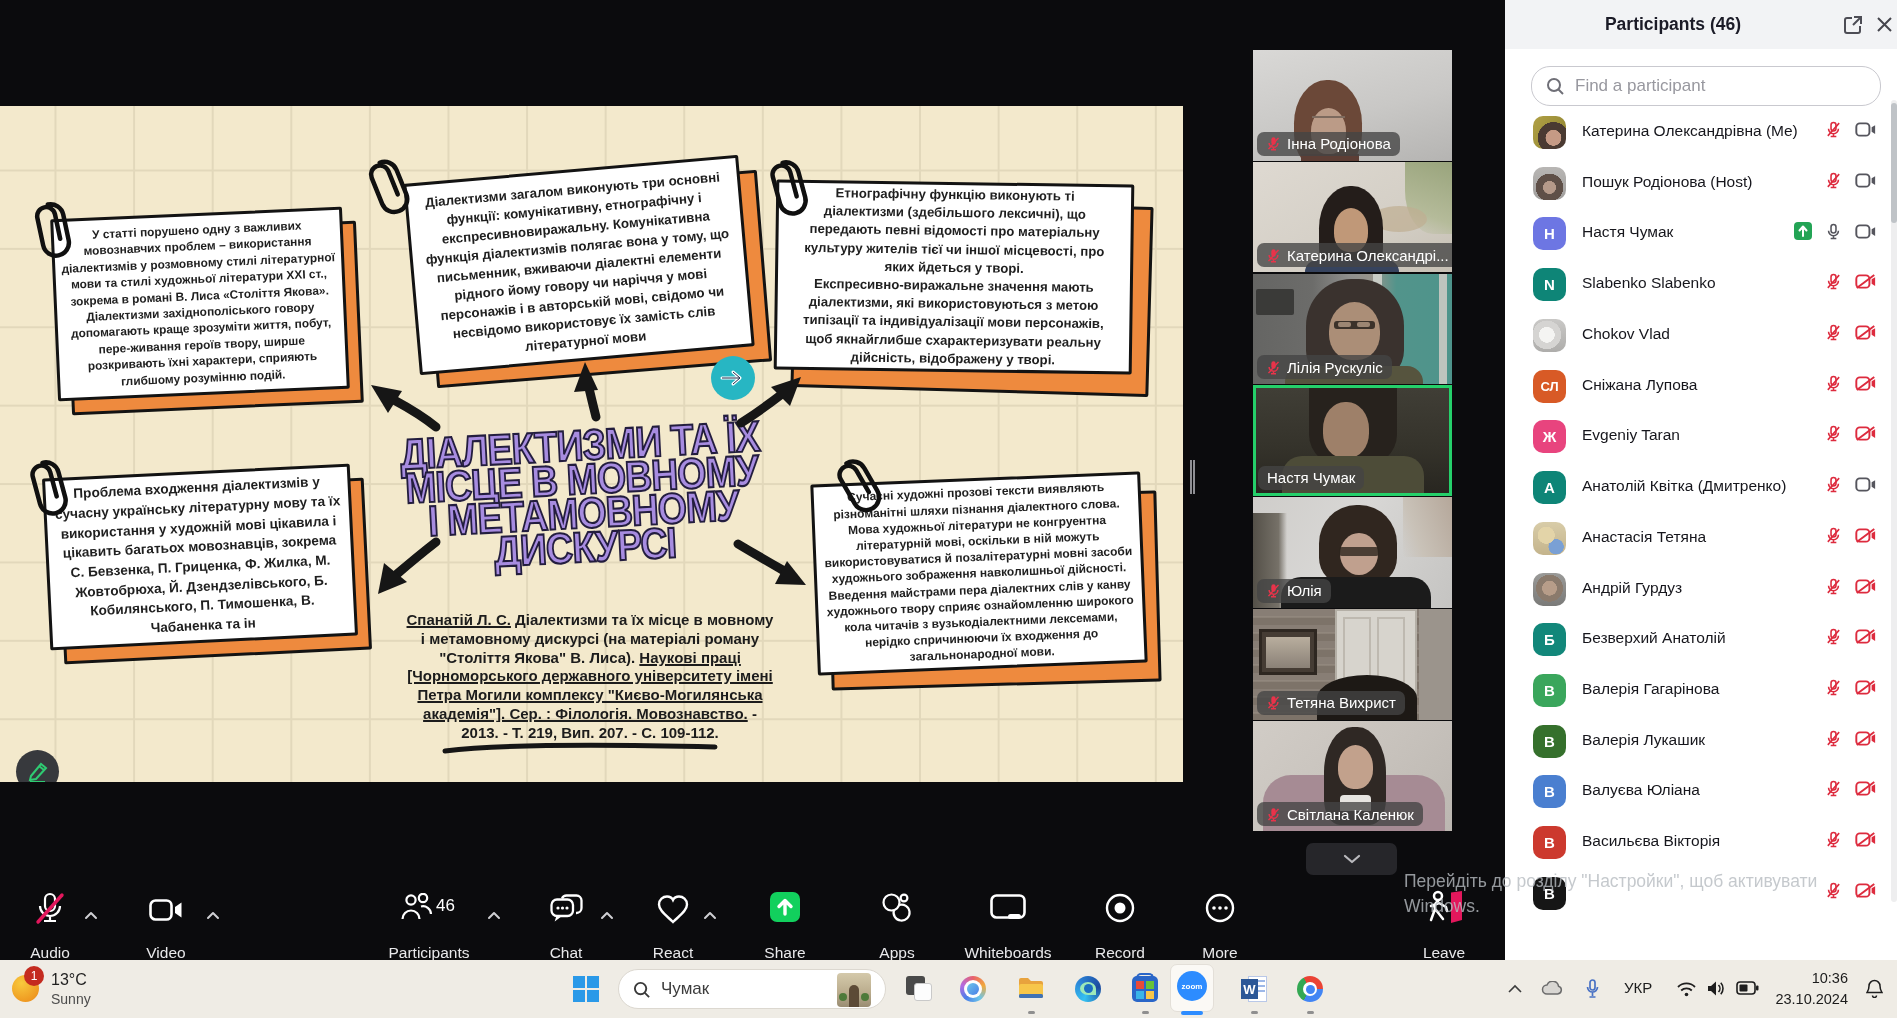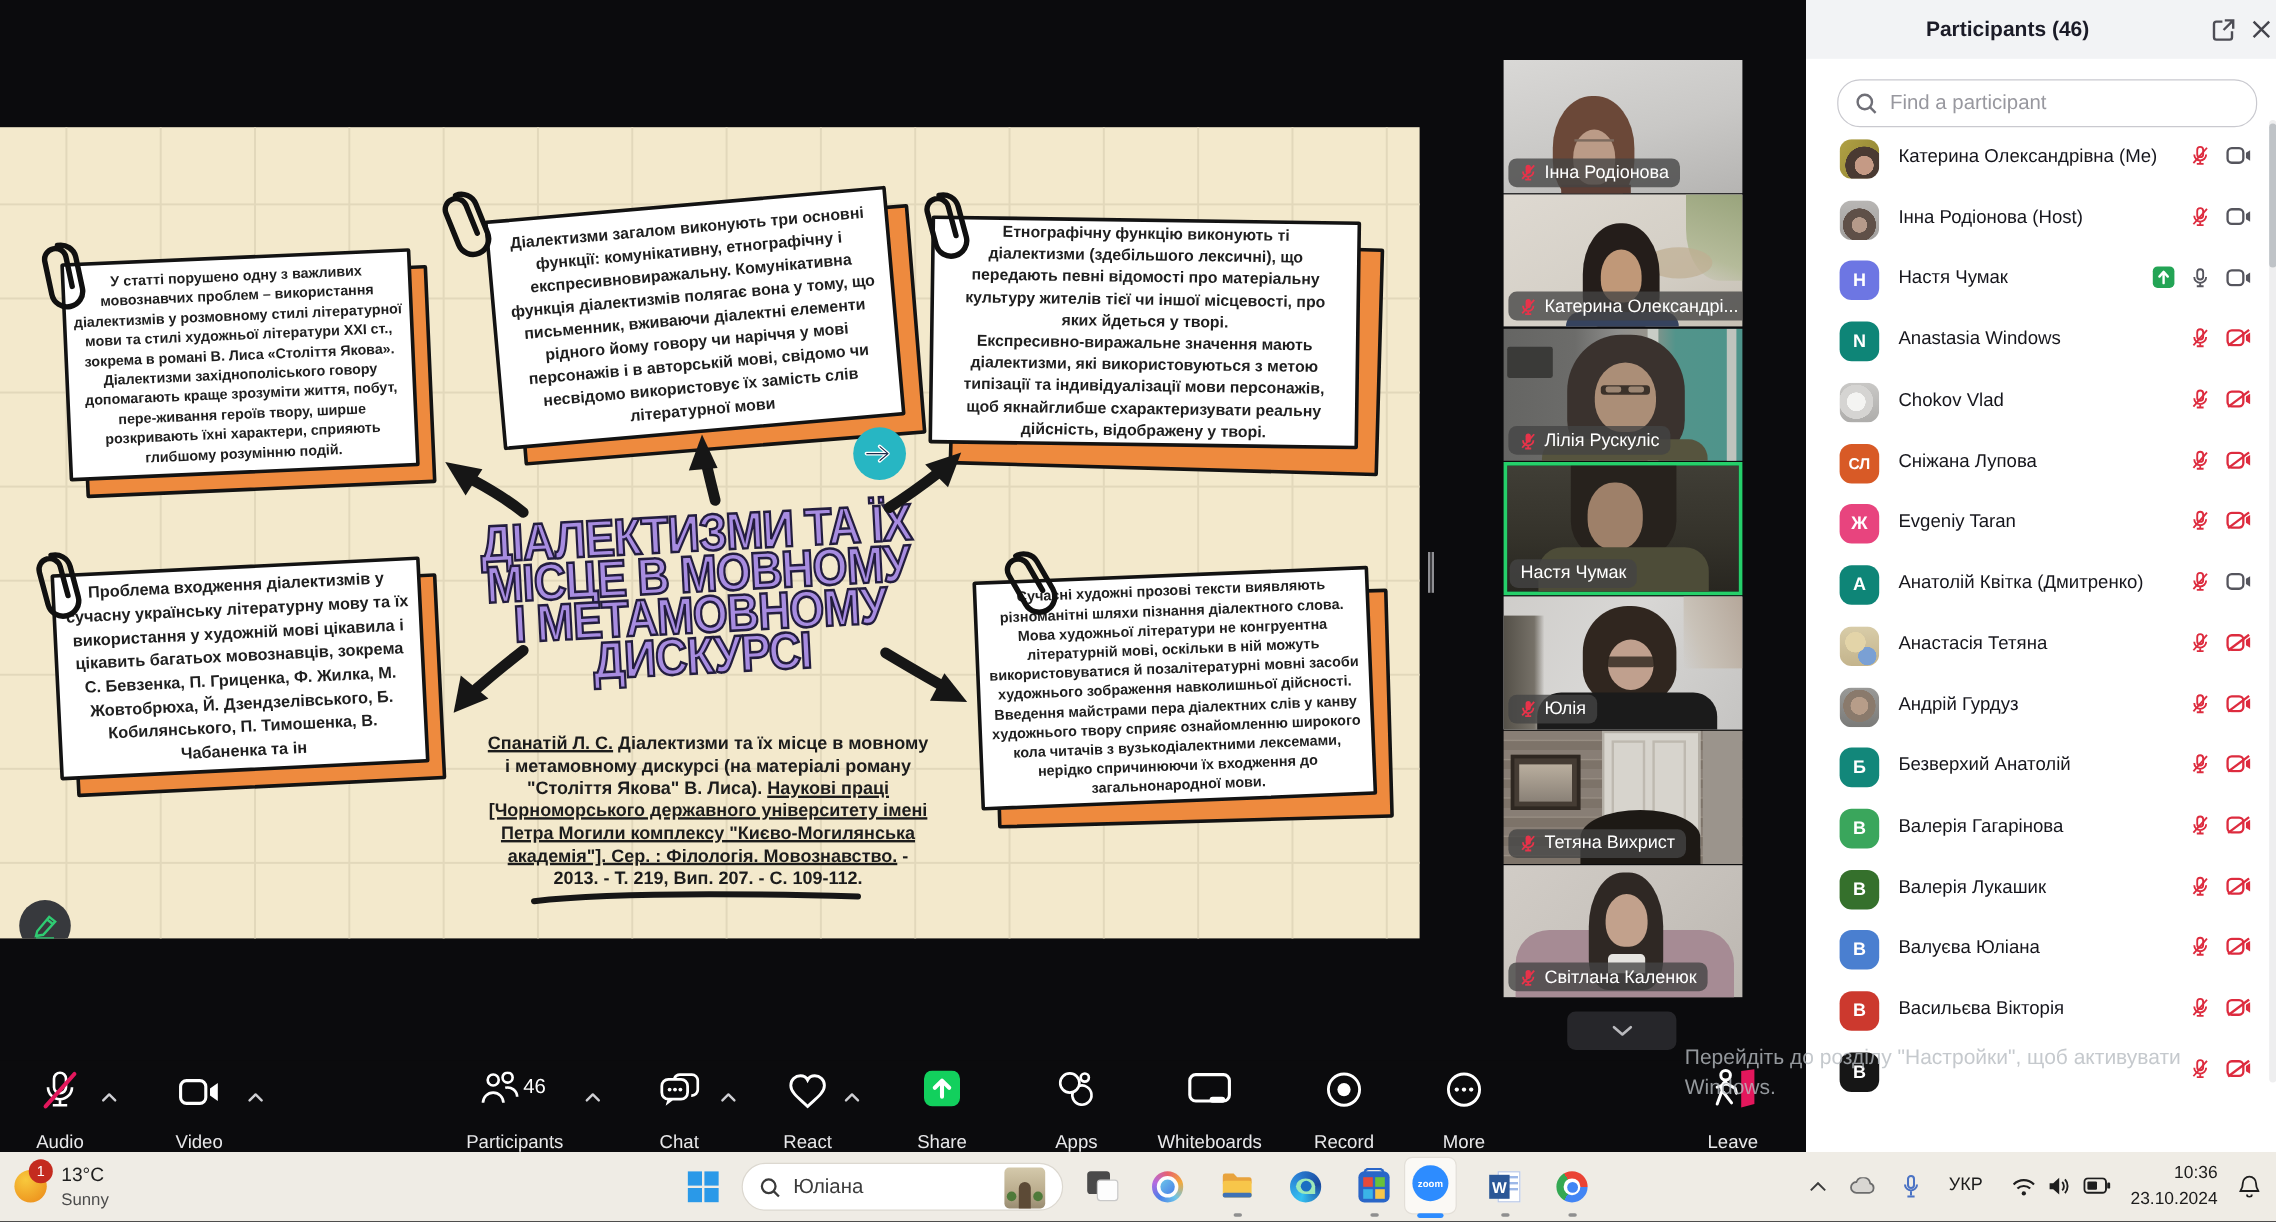--- a/index.html
+++ b/index.html
@@ -404,21 +404,21 @@
               </g>
             </svg>
             <svg width="21" height="15" viewBox="0 0 24 17">
               <rect x="1.5" y="1.5" width="15" height="14" rx="4" fill="none" stroke="#55555d" stroke-width="2.2"></rect>
               <path d="M19 6 L23 3.5 V13.5 L19 11 Z" fill="#55555d"></path>
             </svg>
           </div>
         </div>
     <div class="prow" style="top:157.7px">
           <div class="pav" style="background:radial-gradient(circle at 50% 62%,#b59a8a 0 24%,#5f5048 25% 52%,transparent 53%),linear-gradient(180deg,#b8b6b4,#a09e9c)"></div>
-          <div class="pname">Інна Родіонова (Host)</div>
+          <div class="pname">Пошук Родіонова (Host)</div>
           <div class="picons">
             <svg width="17" height="17" viewBox="0 0 24 24">
               <rect x="8.5" y="2" width="7" height="12" rx="3.5" fill="none" stroke="#dd2b3e" stroke-width="2.2"></rect>
               <g stroke="#dd2b3e" stroke-width="2.2" fill="none">
                 <path d="M5 11 a7 7 0 0 0 14 0 M12 18 v4 M8 22 h8"></path>
                 <path d="M4 21 L20 3"></path>
               </g>
             </svg>
             <svg width="21" height="15" viewBox="0 0 24 17">
               <rect x="1.5" y="1.5" width="15" height="14" rx="4" fill="none" stroke="#55555d" stroke-width="2.2"></rect>
@@ -442,21 +442,21 @@
               </g>
             </svg>
             <svg width="21" height="15" viewBox="0 0 24 17">
               <rect x="1.5" y="1.5" width="15" height="14" rx="4" fill="none" stroke="#55555d" stroke-width="2.2"></rect>
               <path d="M19 6 L23 3.5 V13.5 L19 11 Z" fill="#55555d"></path>
             </svg>
           </div>
         </div>
     <div class="prow" style="top:259.2px">
           <div class="pav" style="background:#0e8577">N</div>
-          <div class="pname">Anastasia Windows</div>
+          <div class="pname">Slabenko Slabenko</div>
           <div class="picons">
             <svg width="17" height="17" viewBox="0 0 24 24">
               <rect x="8.5" y="2" width="7" height="12" rx="3.5" fill="none" stroke="#dd2b3e" stroke-width="2.2"></rect>
               <g stroke="#dd2b3e" stroke-width="2.2" fill="none">
                 <path d="M5 11 a7 7 0 0 0 14 0 M12 18 v4 M8 22 h8"></path>
                 <path d="M4 21 L20 3"></path>
               </g>
             </svg>
             <svg width="21" height="15" viewBox="0 0 24 17">
               <rect x="1.5" y="1.5" width="15" height="14" rx="4" fill="none" stroke="#dd2b3e" stroke-width="2.2"></rect>
@@ -695,21 +695,21 @@
         <rect x="14" y="0" width="12" height="12" fill="#2a99e8"></rect>
         <rect x="0" y="14" width="12" height="12" fill="#2a99e8"></rect>
         <rect x="14" y="14" width="12" height="12" fill="#2a99e8"></rect>
       </svg>
 
     <div class="abs" style="left:618px;top:9px;width:268px;height:40px;background:#fff;border:1px solid #dcd8d0;border-radius:20px">
       <svg class="abs" style="left:14px;top:11px" width="18" height="18" viewBox="0 0 19 19">
           <circle cx="8" cy="8" r="6" fill="none" stroke="#3a3a3a" stroke-width="2"></circle>
           <path d="M12.5 12.5 L17 17" stroke="#3a3a3a" stroke-width="2"></path>
         </svg>
-      <div class="abs" style="left:42px;top:9px;font-size:17px;color:#3c3c3c">Юліана</div>
+      <div class="abs" style="left:42px;top:9px;font-size:17px;color:#3c3c3c">Чумак</div>
       <div class="abs" style="left:218px;top:3px;width:34px;height:34px;background:linear-gradient(180deg,#d4c9ab 0%,#bcae8f 55%,#998c72 100%);border-radius:4px">
         <div class="abs" style="left:12px;top:12px;width:10px;height:22px;background:#5c4a36;border-radius:5px 5px 0 0"></div>
         <div class="abs" style="left:2px;top:20px;width:8px;height:8px;border-radius:50%;background:#4e7a3a"></div>
         <div class="abs" style="left:24px;top:20px;width:8px;height:8px;border-radius:50%;background:#4e7a3a"></div>
       </div>
     </div>
 
     <div class="abs" style="left:906px;top:16px;width:26px;height:26px">
       <div class="abs" style="left:0;top:0;width:19px;height:19px;background:#4a4a4a;border-radius:3px"></div>
       <div class="abs" style="left:8px;top:7px;width:18px;height:18px;background:#fdfdfd;border:1px solid #c9c9c9;border-radius:3px"></div>

